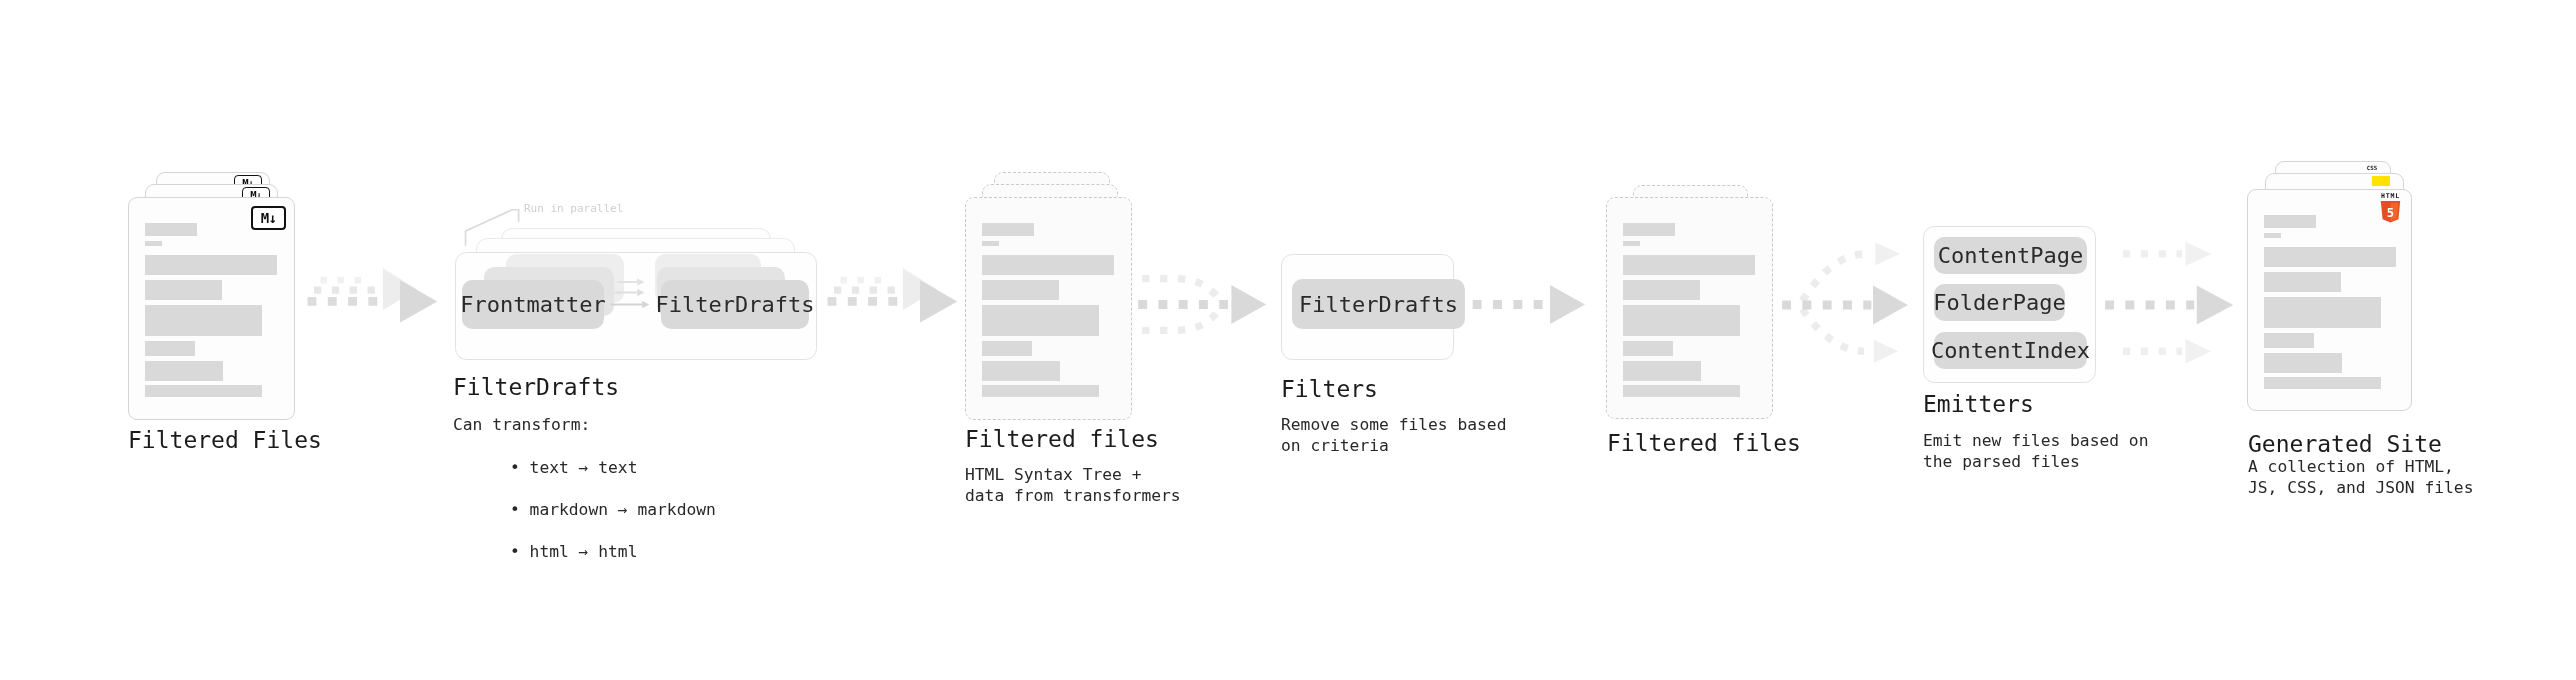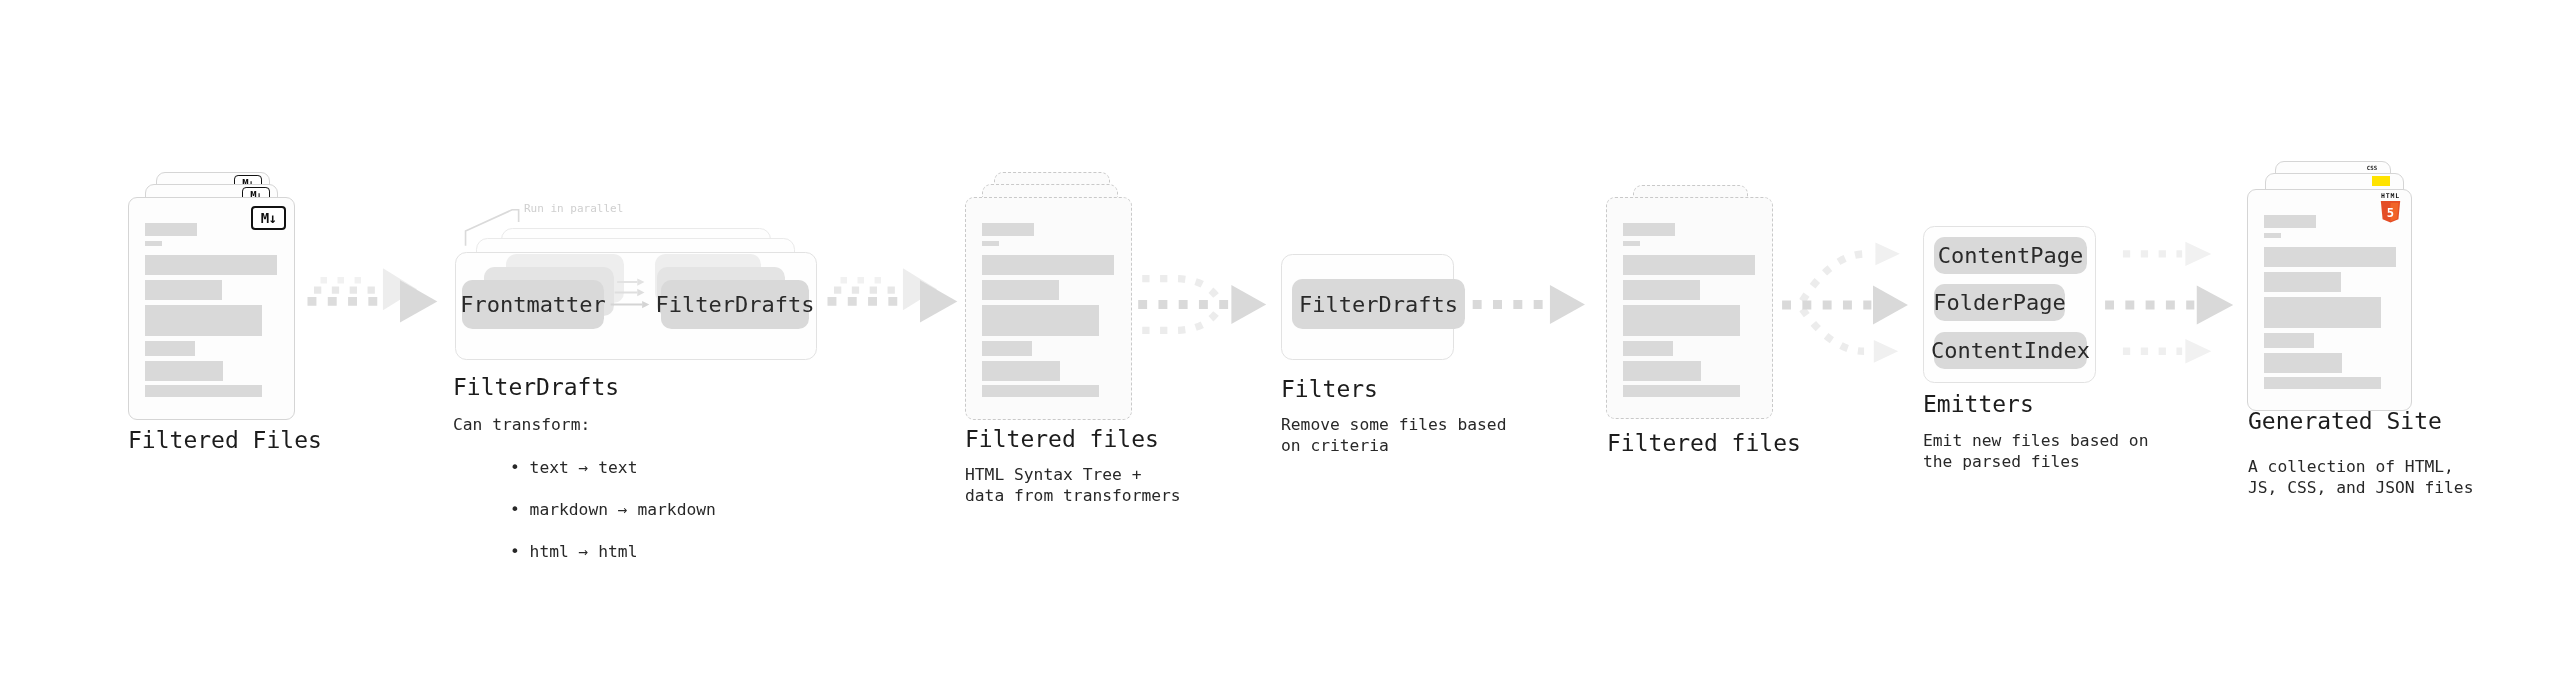--- a/index.html
+++ b/index.html
@@ -226,19 +226,19 @@
       </div>
       <i class="bar b1"></i>
         <i class="bar b2"></i>
       <i class="bar b3"></i>
         <i class="bar b4"></i>
       <i class="bar b5"></i>
         <i class="bar b6"></i>
       <i class="bar b7"></i>
         <i class="bar b8"></i>
     </div>
-    <div class="node-title" style="left:2248px;top:409px;">Generated Site</div>
+    <div class="node-title" style="left:2248px;top:432px;">Generated Site</div>
     <div class="node-desc" style="left:2248px;top:456px;">A collection of HTML,
 JS, CSS, and JSON files</div>
   </div>
 
 </div>
 
 
 </body></html>

